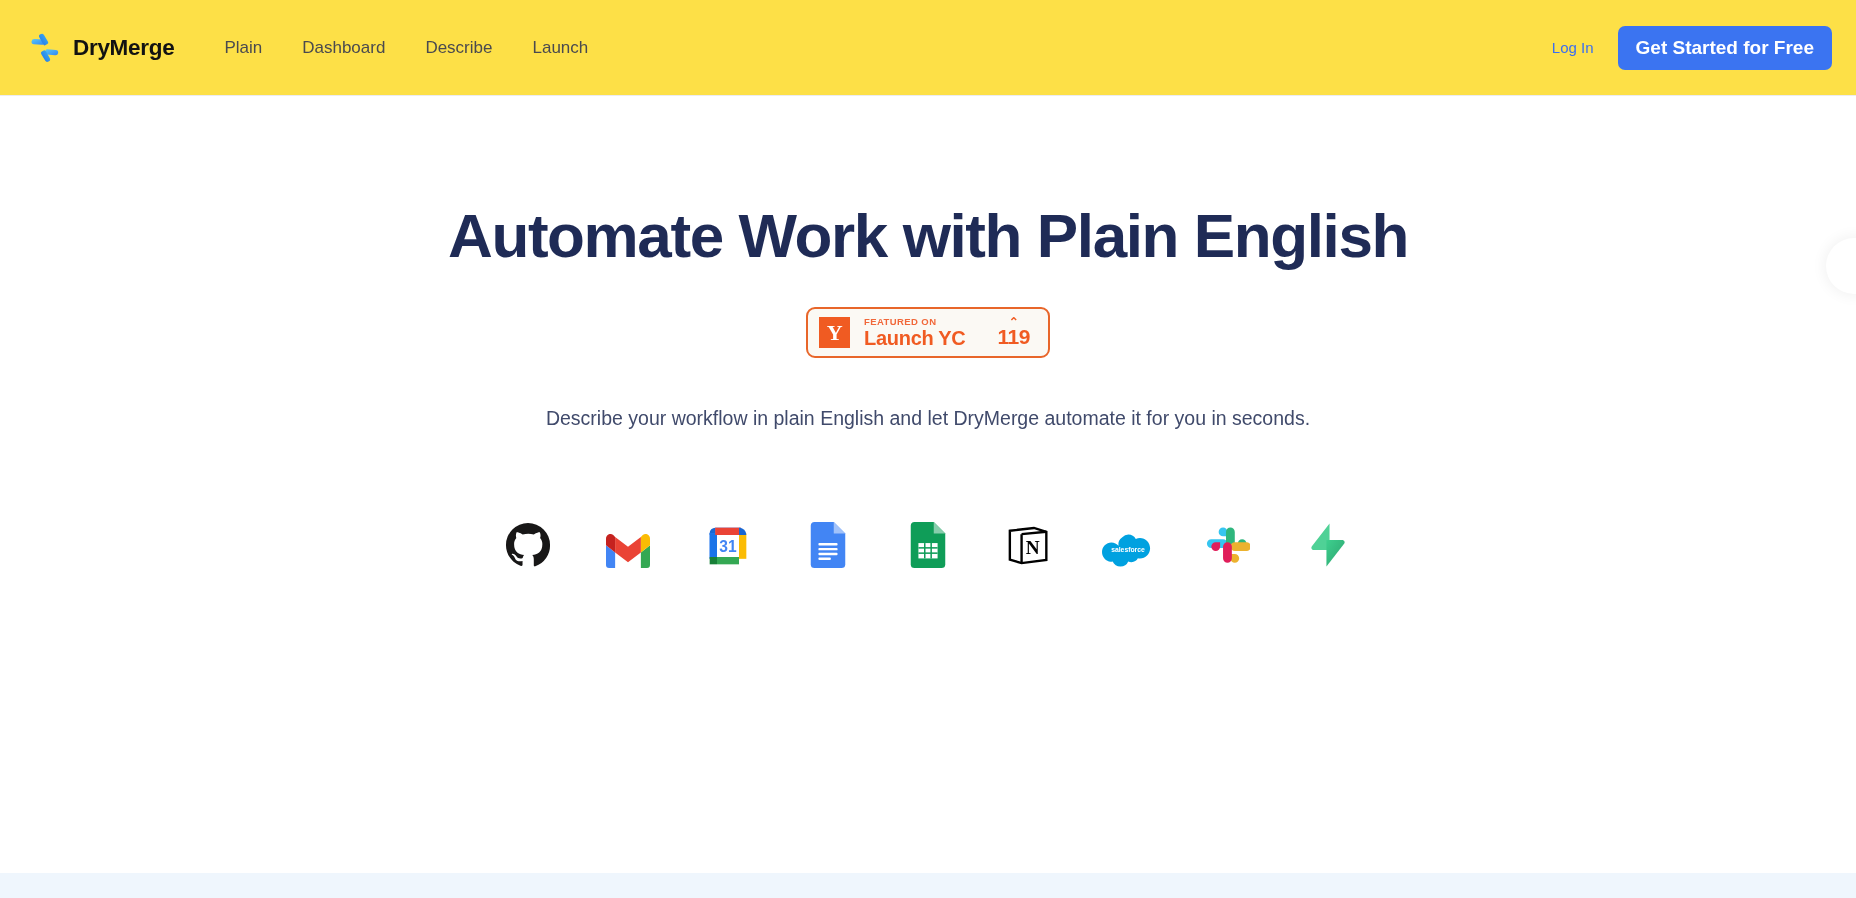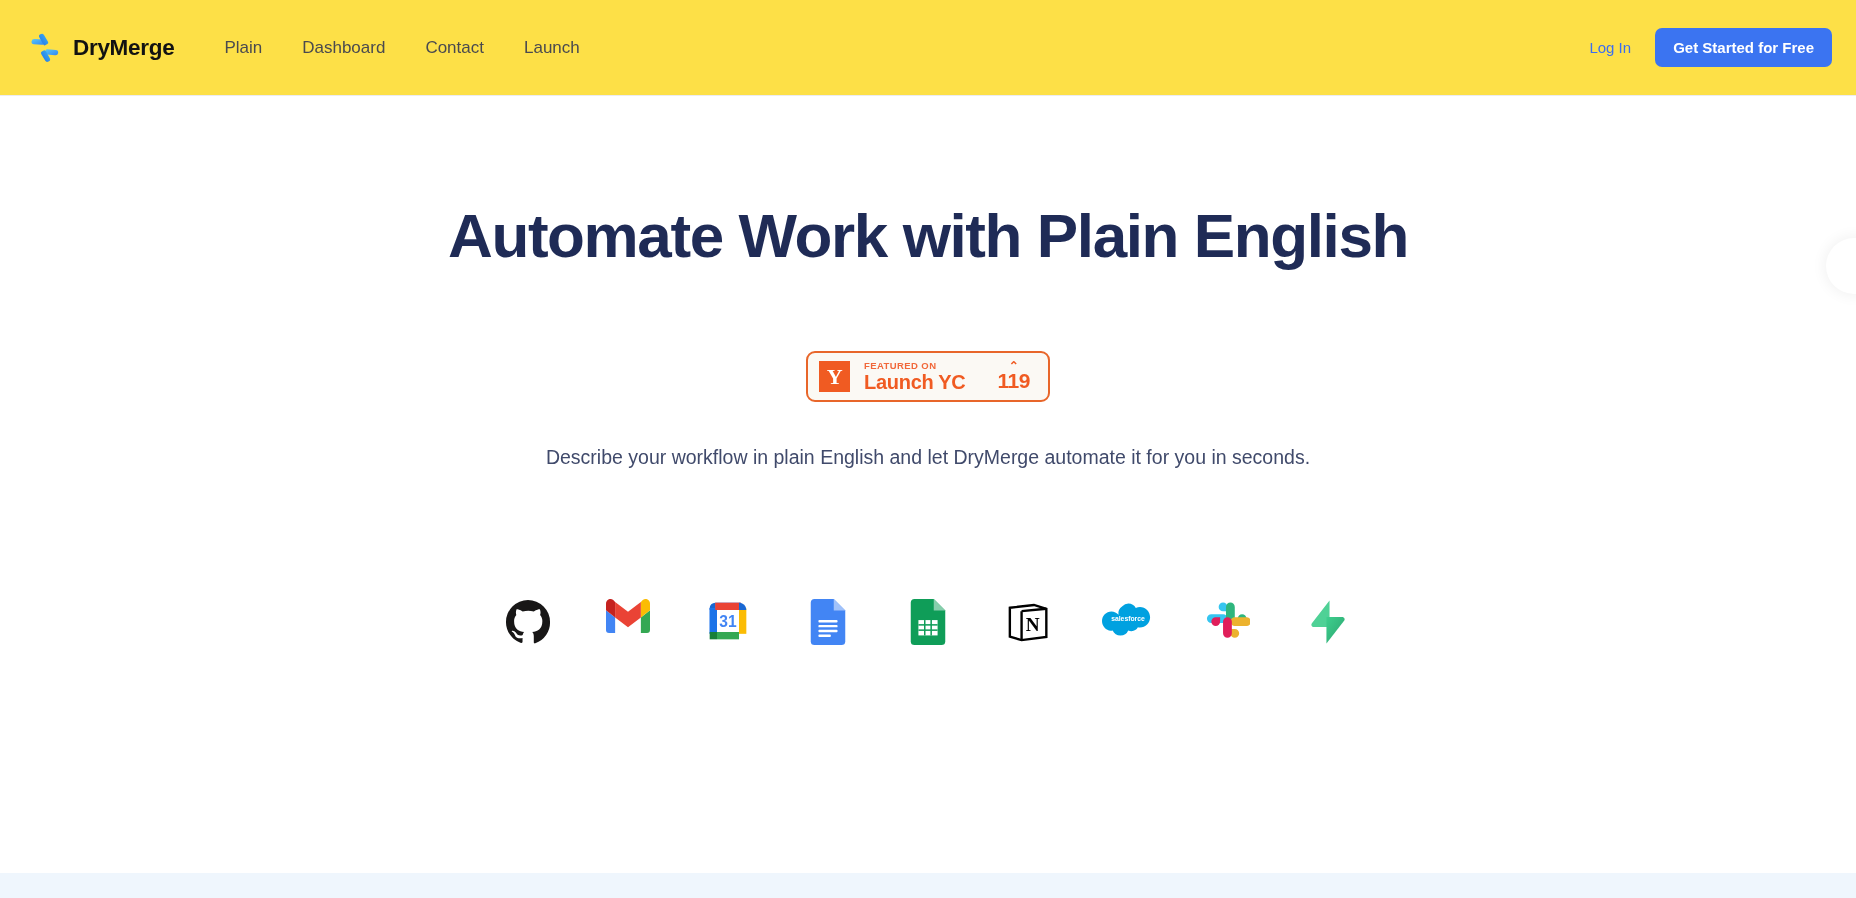--- a/index.html
+++ b/index.html
@@ -60,41 +60,40 @@
     font-size: 15px;
     color: #3b6ef0;
     text-decoration: none;
     padding: 6px 10px;
     white-space: nowrap;
     cursor: pointer;
   }
   .cta-header {
     background: #3b74f1;
     color: #ffffff;
-    font-size: 15px;
+    font-size: 19px;
     font-weight: 700;
     border: none;
     border-radius: 7px;
     padding: 11px 18px;
     cursor: pointer;
     white-space: nowrap;
     font-family: "Liberation Sans", sans-serif;
   }
 
   
   .hero {
     position: relative;
     width: 100%;
     height: 777px;
     background: #ffffff;
     display: flex;
     flex-direction: column;
     align-items: center;
     overflow: hidden;
-    gap: 44px;
   }
   .hero-title {
     margin-top: 107px;
     font-size: 62px;
     line-height: 1.08;
     font-weight: 700;
     color: #1f2b56;
     letter-spacing: -1.4px;
     text-align: center;
     white-space: nowrap;
@@ -143,20 +142,21 @@
     line-height: 1;
   }
   .yc-votes {
     display: flex; flex-direction: column; align-items: center;
     margin-left: 18px; margin-right: 4px; color: #f05b22;
   }
   .yc-caret { font-size: 12px; line-height: 8px; font-weight: 700; }
   .yc-count { font-size: 21px; font-weight: 700; line-height: 1.05; letter-spacing: -0.5px; }
 
   .hero-sub {
+    margin-top: 49px;
     font-size: 19.5px;
     color: #404a6b;
     text-align: center;
     white-space: nowrap;
   }
   .cta-main {
     margin-top: 28px;
     background: #2d5ef0;
     color: #ffffff;
     font-size: 17px;
@@ -170,21 +170,21 @@
 
   
   .logo-strip {
     margin-top: 86px;
     display: flex;
     align-items: center;
     gap: 48px;
   }
   .logo-item {
     width: 52px; height: 52px;
-    display: flex; align-items: flex-start; justify-content: center;
+    display: flex; align-items: flex-end; justify-content: center;
   }
   .logo-item svg { display: block; }
 
   
   .edge-orb {
     position: absolute;
     right: -26px;
     top: 142px;
     width: 56px;
     height: 56px;
@@ -223,21 +223,21 @@
         <path d="M30.2 21.9 q-0.6 2.6 -3.2 2.3 l-8.0 -0.7 q-1.8 -0.2 -1.6 -2.0 l0.3 -2.0 q0.2 -1.5 1.9 -1.3 l8.2 0.8 q2.6 0.3 2.4 2.9 z" fill="url(#pw1)"></path>
         <path d="M20.6 30.5 q-2.2 1.3 -3.5 -0.9 l-3.9 -6.7 q-0.9 -1.5 0.7 -2.4 l1.8 -1.0 q1.4 -0.8 2.2 0.7 l3.9 7.0 q1.1 2.2 -1.2 3.3 z" fill="url(#pw2)"></path>
       </svg>
     </span>
     <span class="brand-name">DryMerge</span>
   </div>
 
   <nav class="nav">
     <a class="nav-link">Plain</a>
     <a class="nav-link">Dashboard</a>
-    <a class="nav-link">Contact</a>
+    <a class="nav-link">Describe</a>
     <a class="nav-link">Launch</a>
   </nav>
 
   <div class="header-right">
     <a class="login-link">Log In</a>
     <button class="cta-header">Get Started for Free</button>
   </div>
 </div>
 
 <div class="hero">

